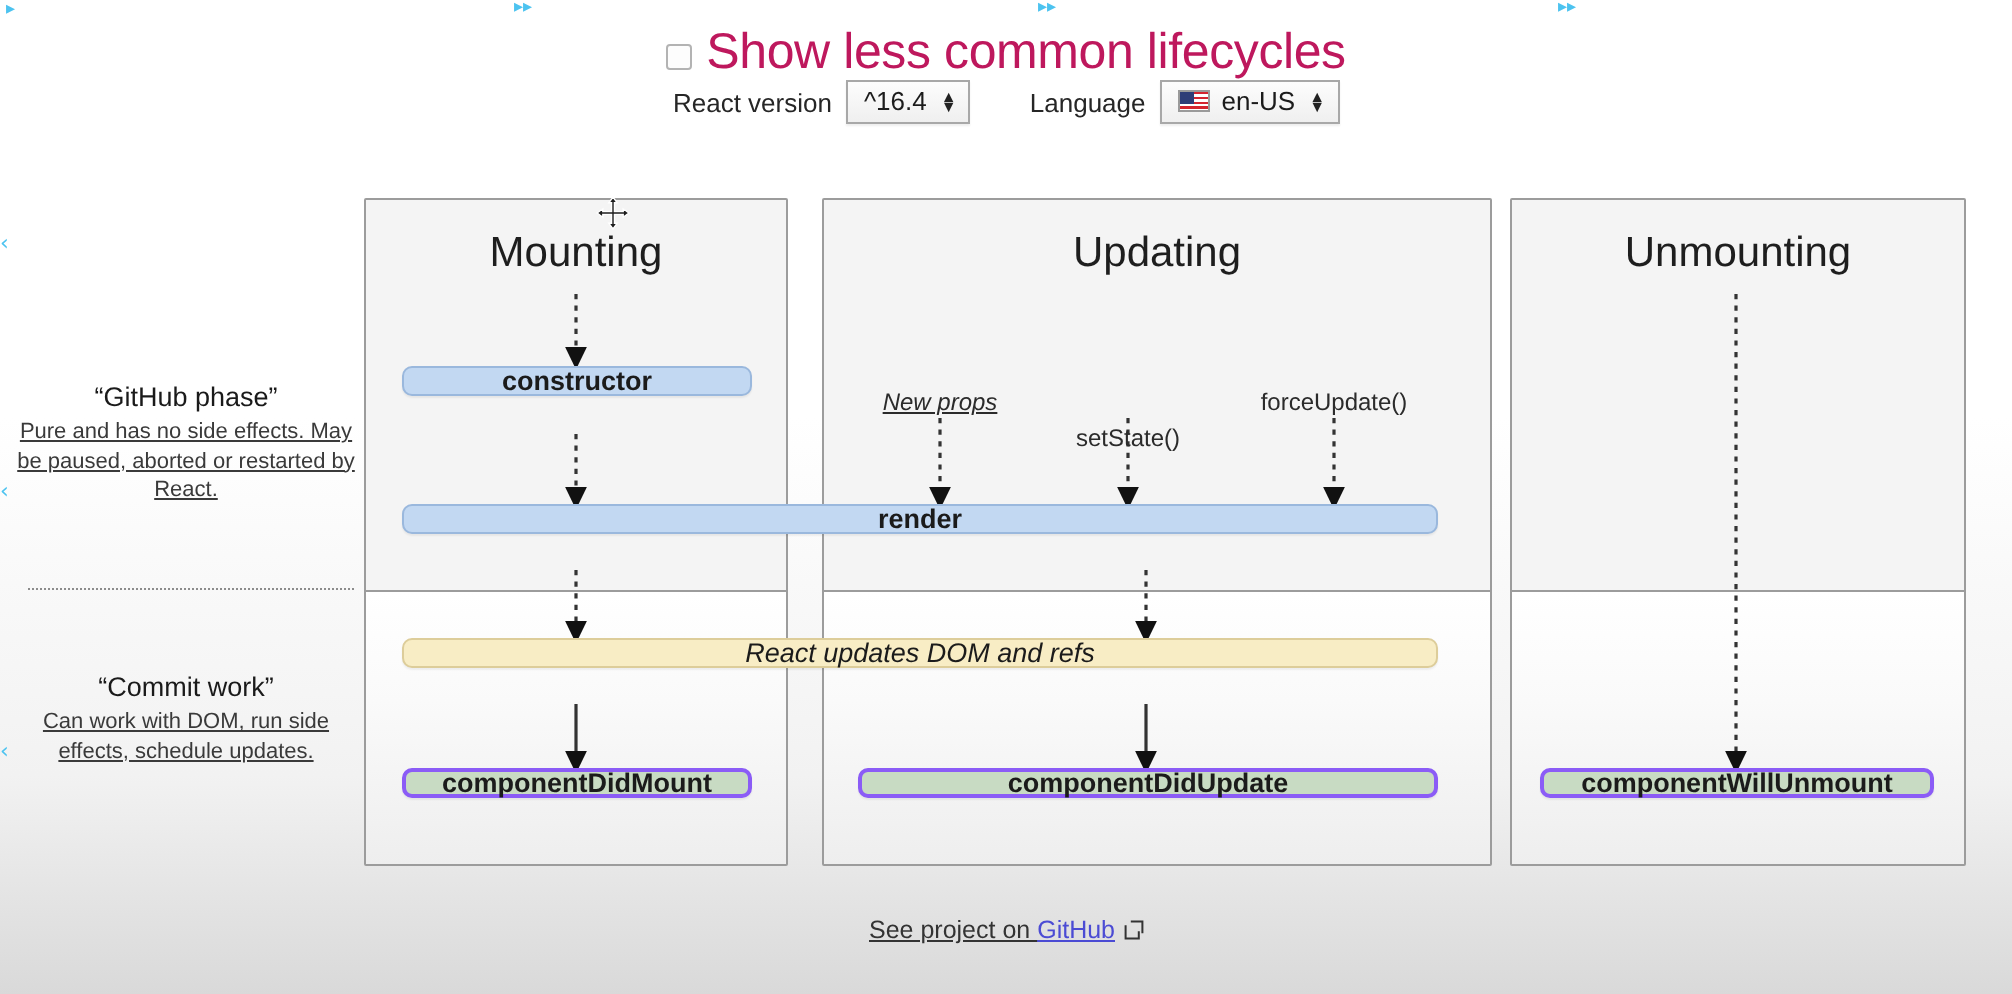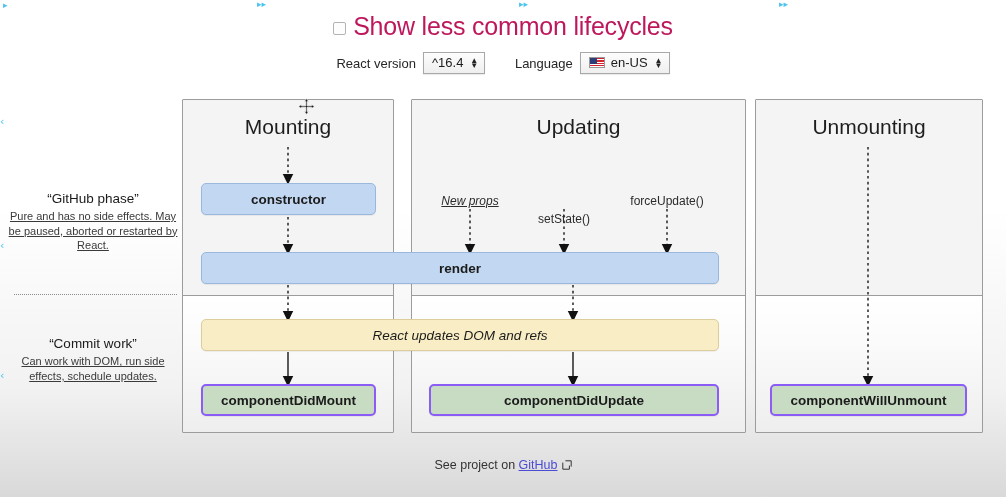--- a/index.html
+++ b/index.html
@@ -59,21 +59,21 @@
   #title-text {
     font-size: 25px;
     font-weight: 400;
     color: #be185d;
     letter-spacing: -0.2px;
   }
 
   #controls {
     position: absolute;
     left: 0;
-    top: 52px;
+    top: 40px;
     width: 1006px;
     text-align: center;
     font-size: 13px;
     color: #2b2b2b;
   }
   .control-group {
     display: inline-flex;
     align-items: center;
     gap: 7px;
     vertical-align: middle;
@@ -208,21 +208,21 @@
     text-align: center;
     white-space: nowrap;
     transform: translateX(-50%);
     z-index: 3;
   }
   .trigger-label.italic { font-style: italic; text-decoration: underline; }
 
   
   .lc-box {
     position: absolute;
-    height: 32px;
+    height: 15px;
     border-radius: 5px;
     box-sizing: border-box;
     display: flex;
     align-items: center;
     justify-content: center;
     font-size: 13.5px;
     font-weight: bold;
     color: #1b1b1b;
     z-index: 4;
     box-shadow: 0 1px 1px rgba(0,0,0,0.06);
@@ -264,20 +264,21 @@
 
   
   #footer {
     position: absolute;
     left: 0;
     top: 458px;
     width: 1006px;
     text-align: center;
     font-size: 12.5px;
     color: #333;
+    text-decoration: underline;
   }
   #github-link {
     color: #4b4bd4;
     text-decoration: underline;
   }
   #ext-icon {
     display: inline-block;
     margin-left: 4px;
     vertical-align: -1px;
   }

